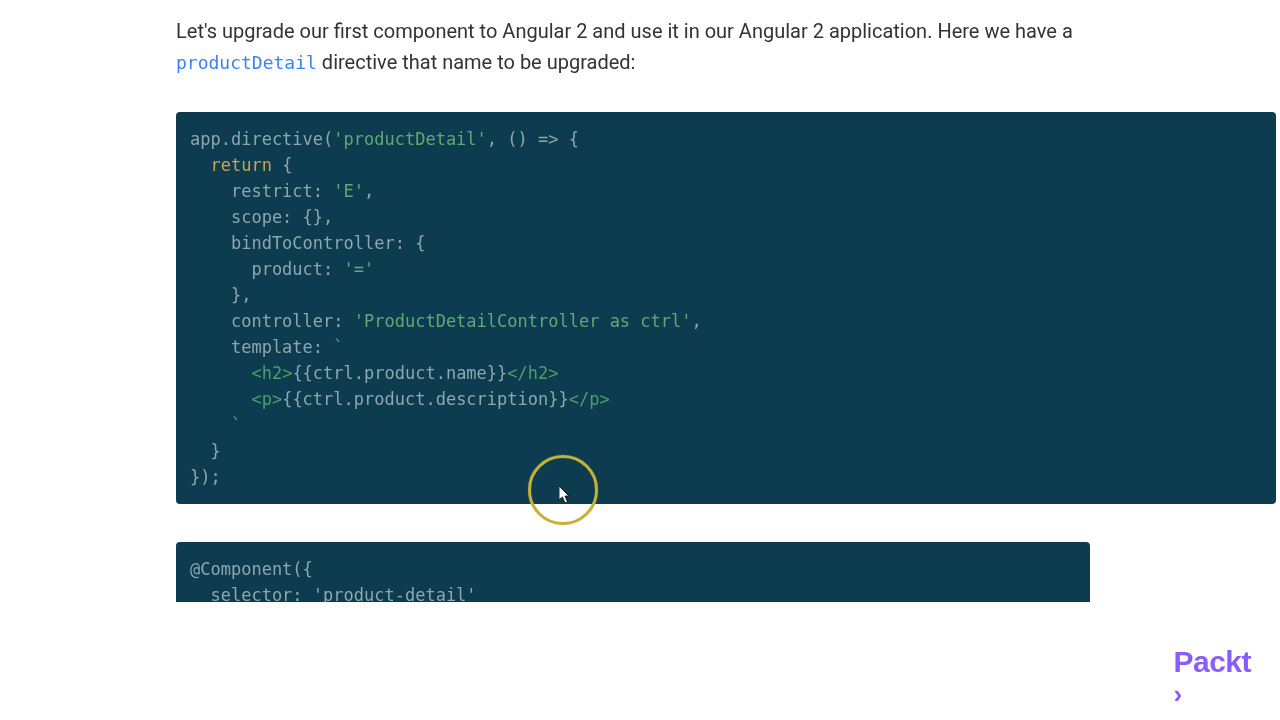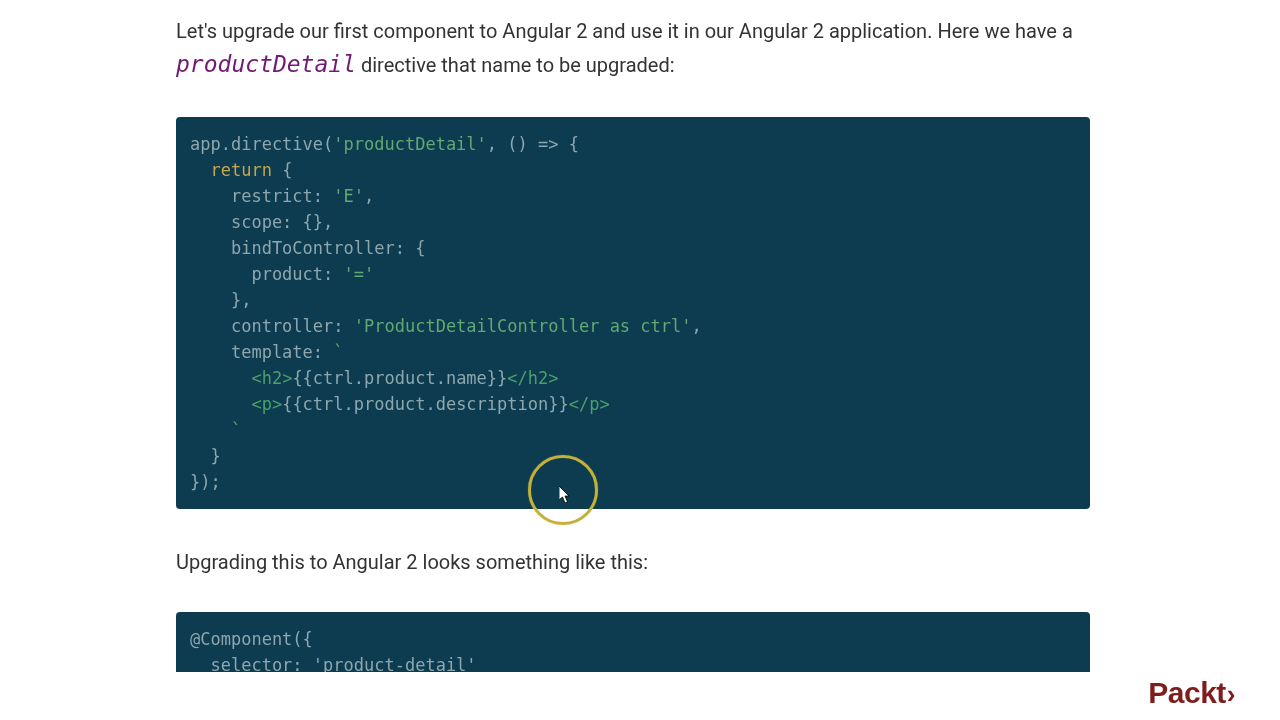--- a/index.html
+++ b/index.html
@@ -24,35 +24,34 @@
     letter-spacing: -0.2px;
   }
   .para {
     font-size: 20px;
     line-height: 1.55;
     color: #333;
     margin-bottom: 34px;
   }
   .para code.inline {
     font-family: "Menlo", "Consolas", "DejaVu Sans Mono", monospace;
-    font-size: 23px;
-    color: #701a75;
-    font-style: italic;
+    font-size: 18px;
+    color: #3b82f6;
   }
   .codeblock {
     background: #0d3b4f;
     border-radius: 4px;
     padding: 14px 14px 14px 14px;
     font-family: "Menlo", "Consolas", "DejaVu Sans Mono", monospace;
     font-size: 17px;
     line-height: 1.53;
     color: #8da7af;
     white-space: pre;
     margin-bottom: 38px;
-    width: 914px;
+    width: 1100px;
     position: relative;
   }
   .codeblock .str { color: #61a872; }
   .codeblock .kw  { color: #c5a64a; }
   .codeblock .tag { color: #4aa06a; }
   .codeblock .pl  { color: #8da7af; }
 
   .hl-circle {
     position: absolute;
     width: 70px;
@@ -69,29 +68,30 @@
     left: 559px;
     top: 486px;
     width: 14px;
     height: 20px;
     pointer-events: none;
   }
   .cursor svg { display: block; }
 
   .logo {
     position: absolute;
-    right: 45px;
+    right: 30px;
     bottom: 10px;
     font-family: Arial, sans-serif;
     font-size: 30px;
     font-weight: 700;
-    color: #7f1d1d;
+    color: #8b5cf6;
     letter-spacing: -0.5px;
     display: flex;
     align-items: baseline;
+    flex-direction: column;
   }
   .logo .gt {
     font-size: 26px;
     margin-left: 1px;
   }
 
   .codeblock2 {
     background: #0d3b4f;
     border-radius: 4px 4px 0 0;
     padding: 14px 14px 0 14px;
@@ -122,21 +122,20 @@
 <span class="pl">      product: </span><span class="str">'='</span>
 <span class="pl">    },</span>
 <span class="pl">    controller: </span><span class="str">'ProductDetailController as ctrl'</span><span class="pl">,</span>
 <span class="pl">    template: </span><span class="str">`</span>
 <span class="pl">      </span><span class="tag">&lt;h2&gt;</span><span class="pl">{{ctrl.product.name}}</span><span class="tag">&lt;/h2&gt;</span>
 <span class="pl">      </span><span class="tag">&lt;p&gt;</span><span class="pl">{{ctrl.product.description}}</span><span class="tag">&lt;/p&gt;</span>
 <span class="pl">    </span><span class="str">`</span>
 <span class="pl">  }</span>
 <span class="pl">});</span></div>
 
-  <p class="para">Upgrading this to Angular 2 looks something like this:</p>
 
   <div class="codeblock2"><span class="pl">@Component({</span>
 <span class="pl">  selector: </span><span class="str">'product-detail'</span></div>
 </div>
 
 <div class="hl-circle"></div>
 <div class="cursor">
   <svg width="14" height="20" viewBox="0 0 14 20">
     <path d="M0 0 L0 14 L3.5 11 L6 17 L8.5 16 L6 10 L10 10 Z" fill="#fff" stroke="#000" stroke-width="0.8"></path>
   </svg>

